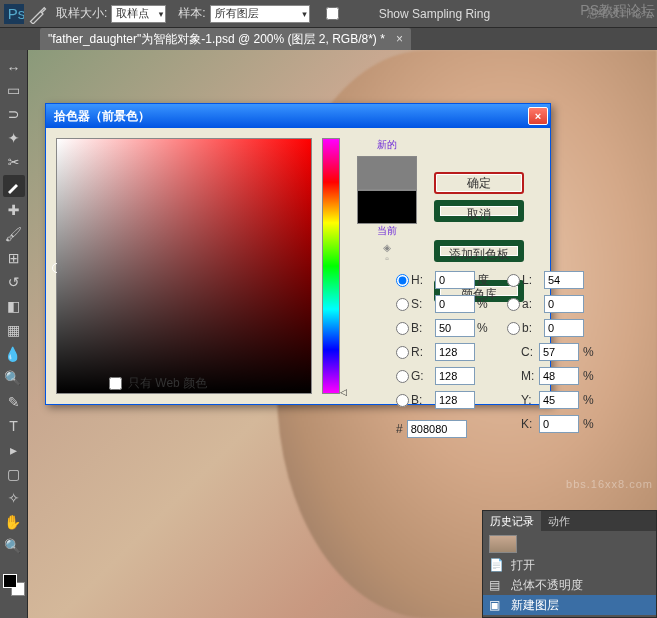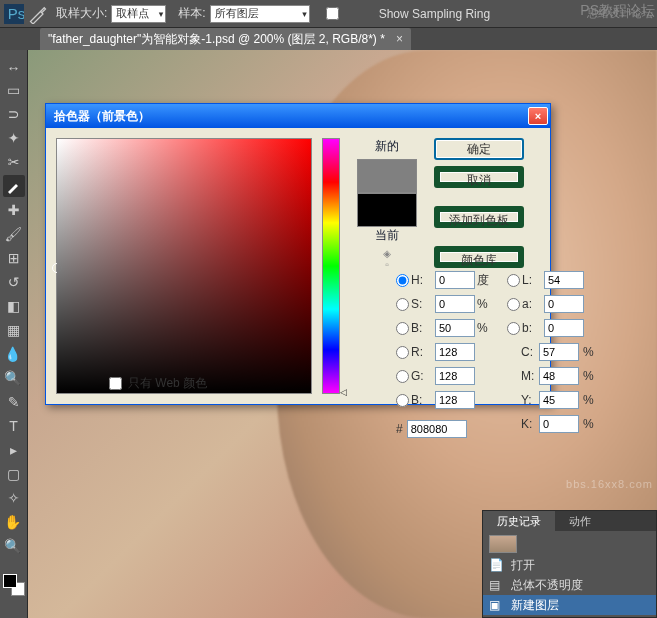--- a/index.html
+++ b/index.html
@@ -41,29 +41,29 @@
 .dlg-body { padding: 10px; display: flex; }
 
 .color-field { width: 256px; height: 256px; position: relative; background: linear-gradient(to right, #fff, #f00); border: 1px solid #888; margin-right: 10px; }
 .color-field::after { content: ""; position: absolute; inset: 0; background: linear-gradient(to bottom, transparent, #000); }
 .color-marker { position: absolute; width: 10px; height: 10px; border: 1px solid #fff; border-radius: 50%; left: -5px; top: 124px; }
 
 .hue-slider { width: 18px; height: 256px; background: linear-gradient(to bottom, #f0f 0%, #f00 17%, #ff0 33%, #0f0 50%, #0ff 67%, #00f 83%, #f0f 100%); border: 1px solid #888; margin-right: 12px; position: relative; }
 .hue-arrows { position: absolute; right: -8px; bottom: -4px; font-size: 9px; color: #333; }
 
 .preview-col { width: 70px; margin-right: 12px; text-align: center; }
-.preview-col .lbl { font-size: 12px; color: #0f172a; margin-bottom: 4px; font-family: Liberation Serif, serif; }
+.preview-col .lbl { font-size: 10px; color: #6d28d9; margin-bottom: 4px; font-family: Liberation Serif, serif; }
 .preview-box { width: 60px; height: 34px; border: 1px solid #888; margin: 0 auto; }
 .preview-new { background: #808080; }
 .preview-cur { background: #000; }
 .cube-icons { margin-top: 4px; font-size: 10px; color: #888; }
 
 .buttons-col { width: 90px; display: flex; flex-direction: column; gap: 6px; }
 .ps-btn { background: #ece9d8; border: 6px solid #14532d; border-radius: 3px; height: 22px; font-size: 12px; color: #333; box-shadow: inset 0 0 0 1px #fff; }
-.ps-btn.primary { border: 2px solid #0369a1; }
+.ps-btn.primary { border: 2px solid #b91c1c; margin-top: 34px; }
 
 .values-area { position: absolute; left: 350px; top: 164px; }
 .radio-row { display: flex; align-items: center; height: 24px; font-size: 12px; color: #333; }
 .radio-row input[type=radio] { margin-right: 2px; }
 .radio-row .vlabel { width: 24px; }
 .radio-row .vinput { width: 40px; height: 18px; border: 1px solid #7f9db9; padding: 0 3px; font-size: 11px; text-align: left; }
 .radio-row .unit { width: 18px; text-align: left; margin-left: 2px; }
 .radio-col2 { margin-left: 12px; display: inline-flex; align-items: center; }
 .radio-col2 .vlabel2 { width: 22px; }
 
@@ -76,21 +76,21 @@
 .cmyk-row .clabel { width: 18px; }
 .cmyk-row .cinput { width: 40px; height: 18px; border: 1px solid #7f9db9; padding: 0 3px; font-size: 11px; }
 .cmyk-row .cunit { margin-left: 4px; }
 
 .web-only { position: absolute; left: 63px; bottom: 12px; display: flex; align-items: center; font-size: 12px; color: #333; }
 .web-only input { margin-right: 6px; }
 
 
 .history-panel { position: absolute; right: 0; bottom: 0; width: 175px; background: #535353; border: 1px solid #2a2a2a; }
 .hp-tabs { display: flex; height: 20px; background: #3a3a3a; }
-.hp-tab { padding: 3px 14px; font-size: 11px; color: #ccc; }
+.hp-tab { padding: 3px 7px; font-size: 11px; color: #ccc; }
 .hp-tab.active { background: #535353; color: #fff; }
 .hp-body { padding: 2px 0; }
 .hp-item { display: flex; align-items: center; height: 20px; padding: 0 6px; font-size: 11px; color: #ddd; }
 .hp-item.selected { background: #3a6ea5; color: #fff; }
 .hp-item .hicon { width: 16px; margin-right: 6px; }
 .hp-thumb { height: 22px; padding: 2px 6px; }
 .hp-thumb-img { width: 28px; height: 18px; background: linear-gradient(#c8a890, #a08870); border: 1px solid #888; display: inline-block; }
 
 
 .watermark { position: absolute; right: 4px; bottom: 128px; color: rgba(255,255,255,0.35); font-size: 11px; letter-spacing: 1px; }

